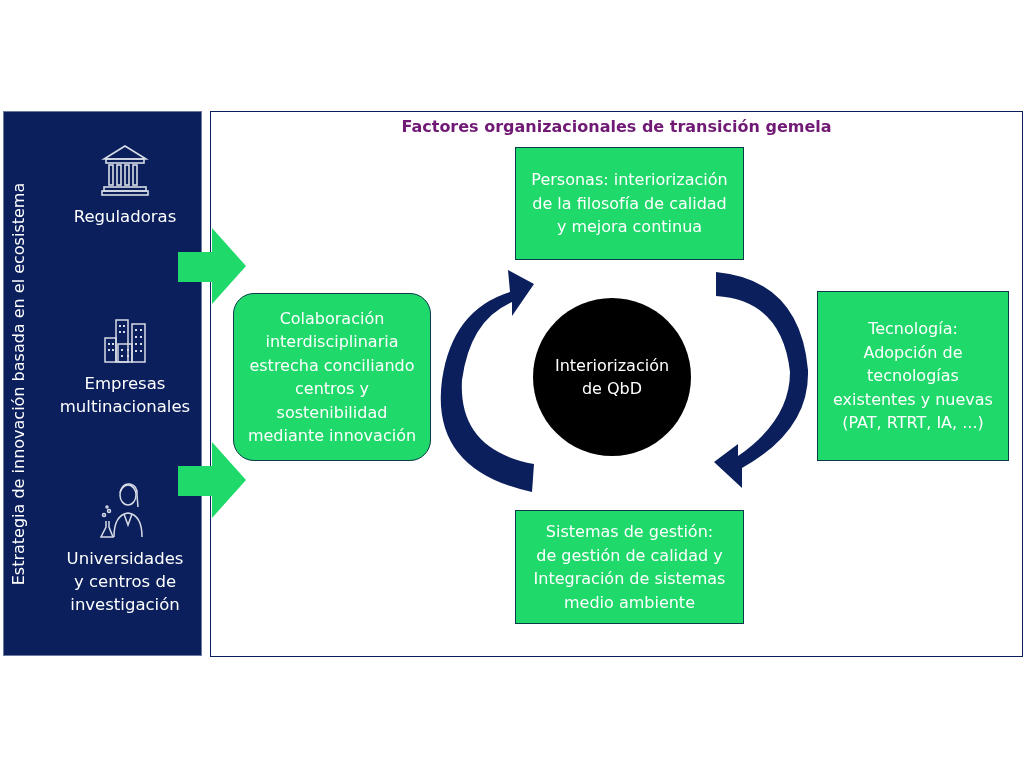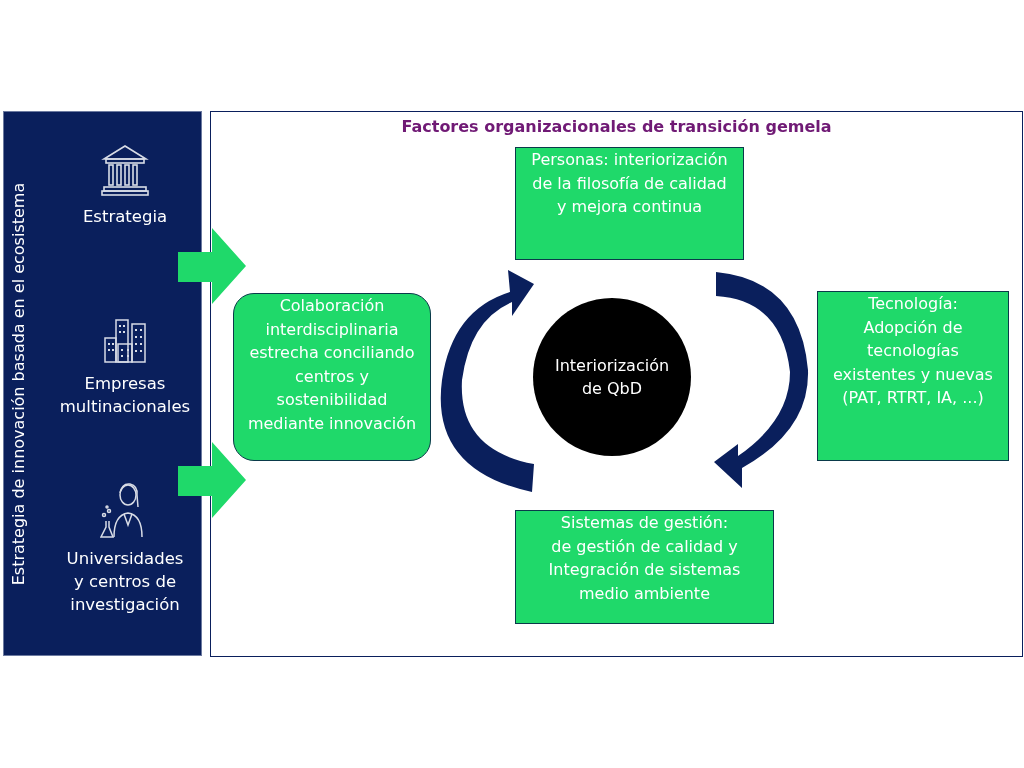--- a/index.html
+++ b/index.html
@@ -3,21 +3,21 @@
 <meta charset="utf-8">
 <style>
   html,body{margin:0;padding:0;background:#fff;}
   body{width:1024px;height:768px;position:relative;overflow:hidden;font-family:"DejaVu Sans","Liberation Sans",sans-serif;}
   .left-panel{position:absolute;left:3px;top:111px;width:199px;height:545px;background:#0a1f5c;border:1px solid #6c7aa0;box-sizing:border-box;}
   .vert-title{position:absolute;left:18px;top:384px;transform:translate(-50%,-50%) rotate(-90deg);white-space:nowrap;color:#fff;font-size:16px;}
   .actor{position:absolute;left:48px;width:154px;text-align:center;color:#fff;font-size:16.5px;line-height:23px;}
   .actor .ic{display:block;margin:0 auto 8px auto;}
   .main-frame{position:absolute;left:210px;top:111px;width:813px;height:546px;border:1.5px solid #0a1f5c;box-sizing:border-box;}
   .main-title{position:absolute;left:210px;top:117px;width:813px;text-align:center;font-weight:bold;font-size:16px;color:#701a75;}
-  .gbox{position:absolute;background:#1fd96a;border:1.5px solid #0a3a4a;box-sizing:border-box;color:#fff;font-size:16px;line-height:23.5px;text-align:center;display:flex;justify-content:center;}
+  .gbox{position:absolute;background:#1fd96a;border:1.5px solid #0a3a4a;box-sizing:border-box;color:#fff;font-size:16px;line-height:23.5px;text-align:center;display:flex;align-items:center;justify-content:center;}
   .center-circle{position:absolute;left:533px;top:298px;width:158px;height:158px;border-radius:50%;background:#000000;color:#fff;font-size:16px;line-height:23px;display:flex;align-items:center;justify-content:center;text-align:center;}
   svg.deco{position:absolute;left:0;top:0;}
 </style>
 </head>
 <body>
 
 <div class="left-panel"></div>
 <div class="vert-title">Estrategia de innovación basada en el ecosistema</div>
 
 <div class="actor" style="top:143px;">
@@ -26,21 +26,21 @@
       <path d="M25 3 L46 16 L4 16 Z"></path>
       <rect x="6" y="16" width="38" height="4"></rect>
       <rect x="9" y="22" width="4" height="20"></rect>
         <rect x="17" y="22" width="4" height="20"></rect>
       <rect x="25" y="22" width="4" height="20"></rect>
         <rect x="33" y="22" width="4" height="20"></rect>
       <rect x="4" y="44" width="42" height="4"></rect>
         <rect x="2" y="48" width="46" height="4"></rect>
     </g>
   </svg>
-  <div>Estrategia</div>
+  <div>Reguladoras</div>
 </div>
 
 <div class="actor" style="top:318px;">
   <svg class="ic" width="46" height="46" viewBox="0 0 46 46">
     <g fill="none" stroke="#d8dce6" stroke-width="1.5">
       <rect x="14" y="2" width="12" height="42"></rect>
       <rect x="30" y="6" width="13" height="38"></rect>
       <rect x="3" y="20" width="11" height="24"></rect>
       <rect x="16" y="26" width="14" height="18"></rect>
     </g>
@@ -121,21 +121,21 @@
 <div class="gbox" style="left:817px;top:291px;width:192px;height:170px;">
   <div>
     <div>Tecnología:</div>
     <div>Adopción de</div>
     <div>tecnologías</div>
     <div>existentes y nuevas</div>
     <div>(PAT, RTRT, IA, ...)</div>
   </div>
 </div>
 
-<div class="gbox" style="left:515px;top:510px;width:259px;height:114px;">
+<div class="gbox" style="left:515px;top:510px;width:229px;height:114px;">
   <div>
     <div>Sistemas de gestión:</div>
     <div>de gestión de calidad y</div>
     <div>Integración de sistemas</div>
     <div>medio ambiente</div>
   </div>
 </div>
 
 <div class="center-circle">
   <div>

